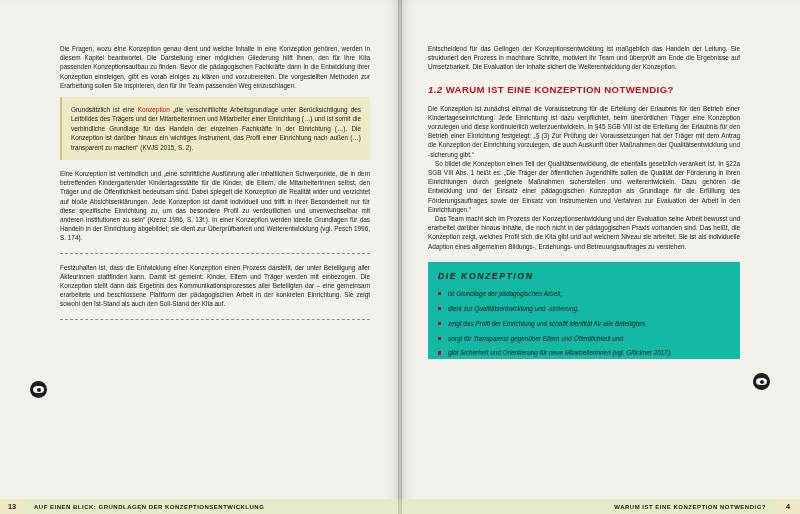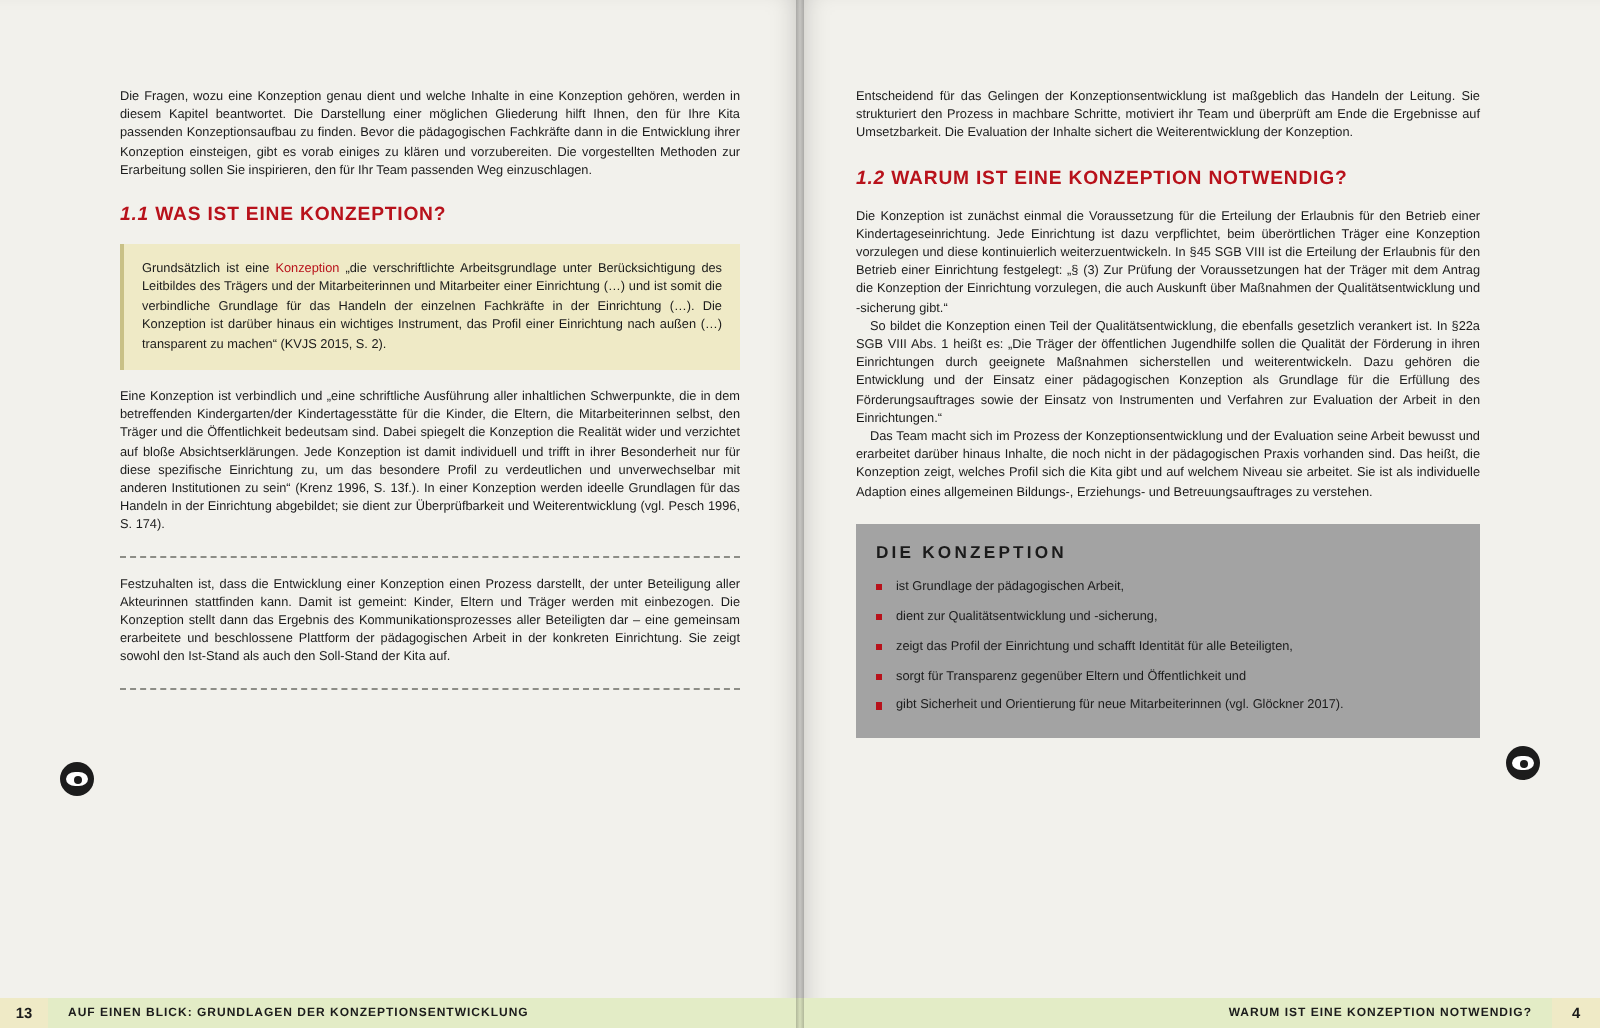--- a/index.html
+++ b/index.html
@@ -122,23 +122,24 @@
   .marker .eye-inner {
     width: 4px;
     height: 4px;
     border-radius: 50%;
     background: #1c1c1c;
   }
   .marker-left { left: 30px; top: 381px; }
   .marker-right { left: 753px; top: 373px; }
 
   .green-box {
-    background: #a3a3a3;
-    padding: 9px 10px 11px 10px;
+    background: #14b8a6;
+    padding: 9px 10px 1px 10px;
     margin-top: 11px;
+    font-style: italic;
   }
   .green-box h3 {
     font-size: 8.6px;
     font-weight: bold;
     letter-spacing: 1.6px;
     color: #1b1b1b;
     margin: 0 0 8px 0;
     text-transform: uppercase;
   }
   .green-box ul {
@@ -214,24 +215,20 @@
 </head>
 <body>
 
 <div class="spread">
 
   <div class="page page-left">
     <div class="content">
 
       <p class="body">Die Fragen, wozu eine Konzeption genau dient und welche Inhalte in eine Konzeption gehören, werden in diesem Kapitel beantwortet. Die Darstellung einer möglichen Gliederung hilft Ihnen, den für Ihre Kita passenden Konzeptionsaufbau zu finden. Bevor die pädagogischen Fachkräfte dann in die Entwicklung ihrer Konzeption einsteigen, gibt es vorab einiges zu klären und vorzubereiten. Die vorgestellten Methoden zur Erarbeitung sollen Sie inspirieren, den für Ihr Team passenden Weg einzuschlagen.</p>
 
-      <h2 class="chapter">
-        <span class="num">1.1</span>
-        <span>Was ist eine Konzeption?</span>
-      </h2>
 
       <div class="quote-box">
         <p><span>Grundsätzlich ist eine </span><span class="accent">Konzeption</span><span> „die verschriftlichte Arbeitsgrundlage unter Berücksichtigung des Leitbildes des Trägers und der Mitarbeiterinnen und Mitarbeiter einer Einrichtung (…) und ist somit die verbindliche Grundlage für das Handeln der einzelnen Fachkräfte in der Einrichtung (…). Die Konzeption ist darüber hinaus ein wichtiges Instrument, das Profil einer Einrichtung nach außen (…) transparent zu machen“ (KVJS 2015, S. 2).</span></p>
       </div>
 
       <p class="body">Eine Konzeption ist verbindlich und „eine schriftliche Ausführung aller inhaltlichen Schwerpunkte, die in dem betreffenden Kindergarten/der Kindertagesstätte für die Kinder, die Eltern, die Mitarbeiterinnen selbst, den Träger und die Öffentlichkeit bedeutsam sind. Dabei spiegelt die Konzeption die Realität wider und verzichtet auf bloße Absichtserklärungen. Jede Konzeption ist damit individuell und trifft in ihrer Besonderheit nur für diese spezifische Einrichtung zu, um das besondere Profil zu verdeutlichen und unverwechselbar mit anderen Institutionen zu sein“ (Krenz 1996, S. 13f.). In einer Konzeption werden ideelle Grundlagen für das Handeln in der Einrichtung abgebildet; sie dient zur Überprüfbarkeit und Weiterentwicklung (vgl. Pesch 1996, S. 174).</p>
 
       <hr class="dashed">
 
       <p class="body">Festzuhalten ist, dass die Entwicklung einer Konzeption einen Prozess darstellt, der unter Beteiligung aller Akteurinnen stattfinden kann. Damit ist gemeint: Kinder, Eltern und Träger werden mit einbezogen. Die Konzeption stellt dann das Ergebnis des Kommunikationsprozesses aller Beteiligten dar – eine gemeinsam erarbeitete und beschlossene Plattform der pädagogischen Arbeit in der konkreten Einrichtung. Sie zeigt sowohl den Ist-Stand als auch den Soll-Stand der Kita auf.</p>

